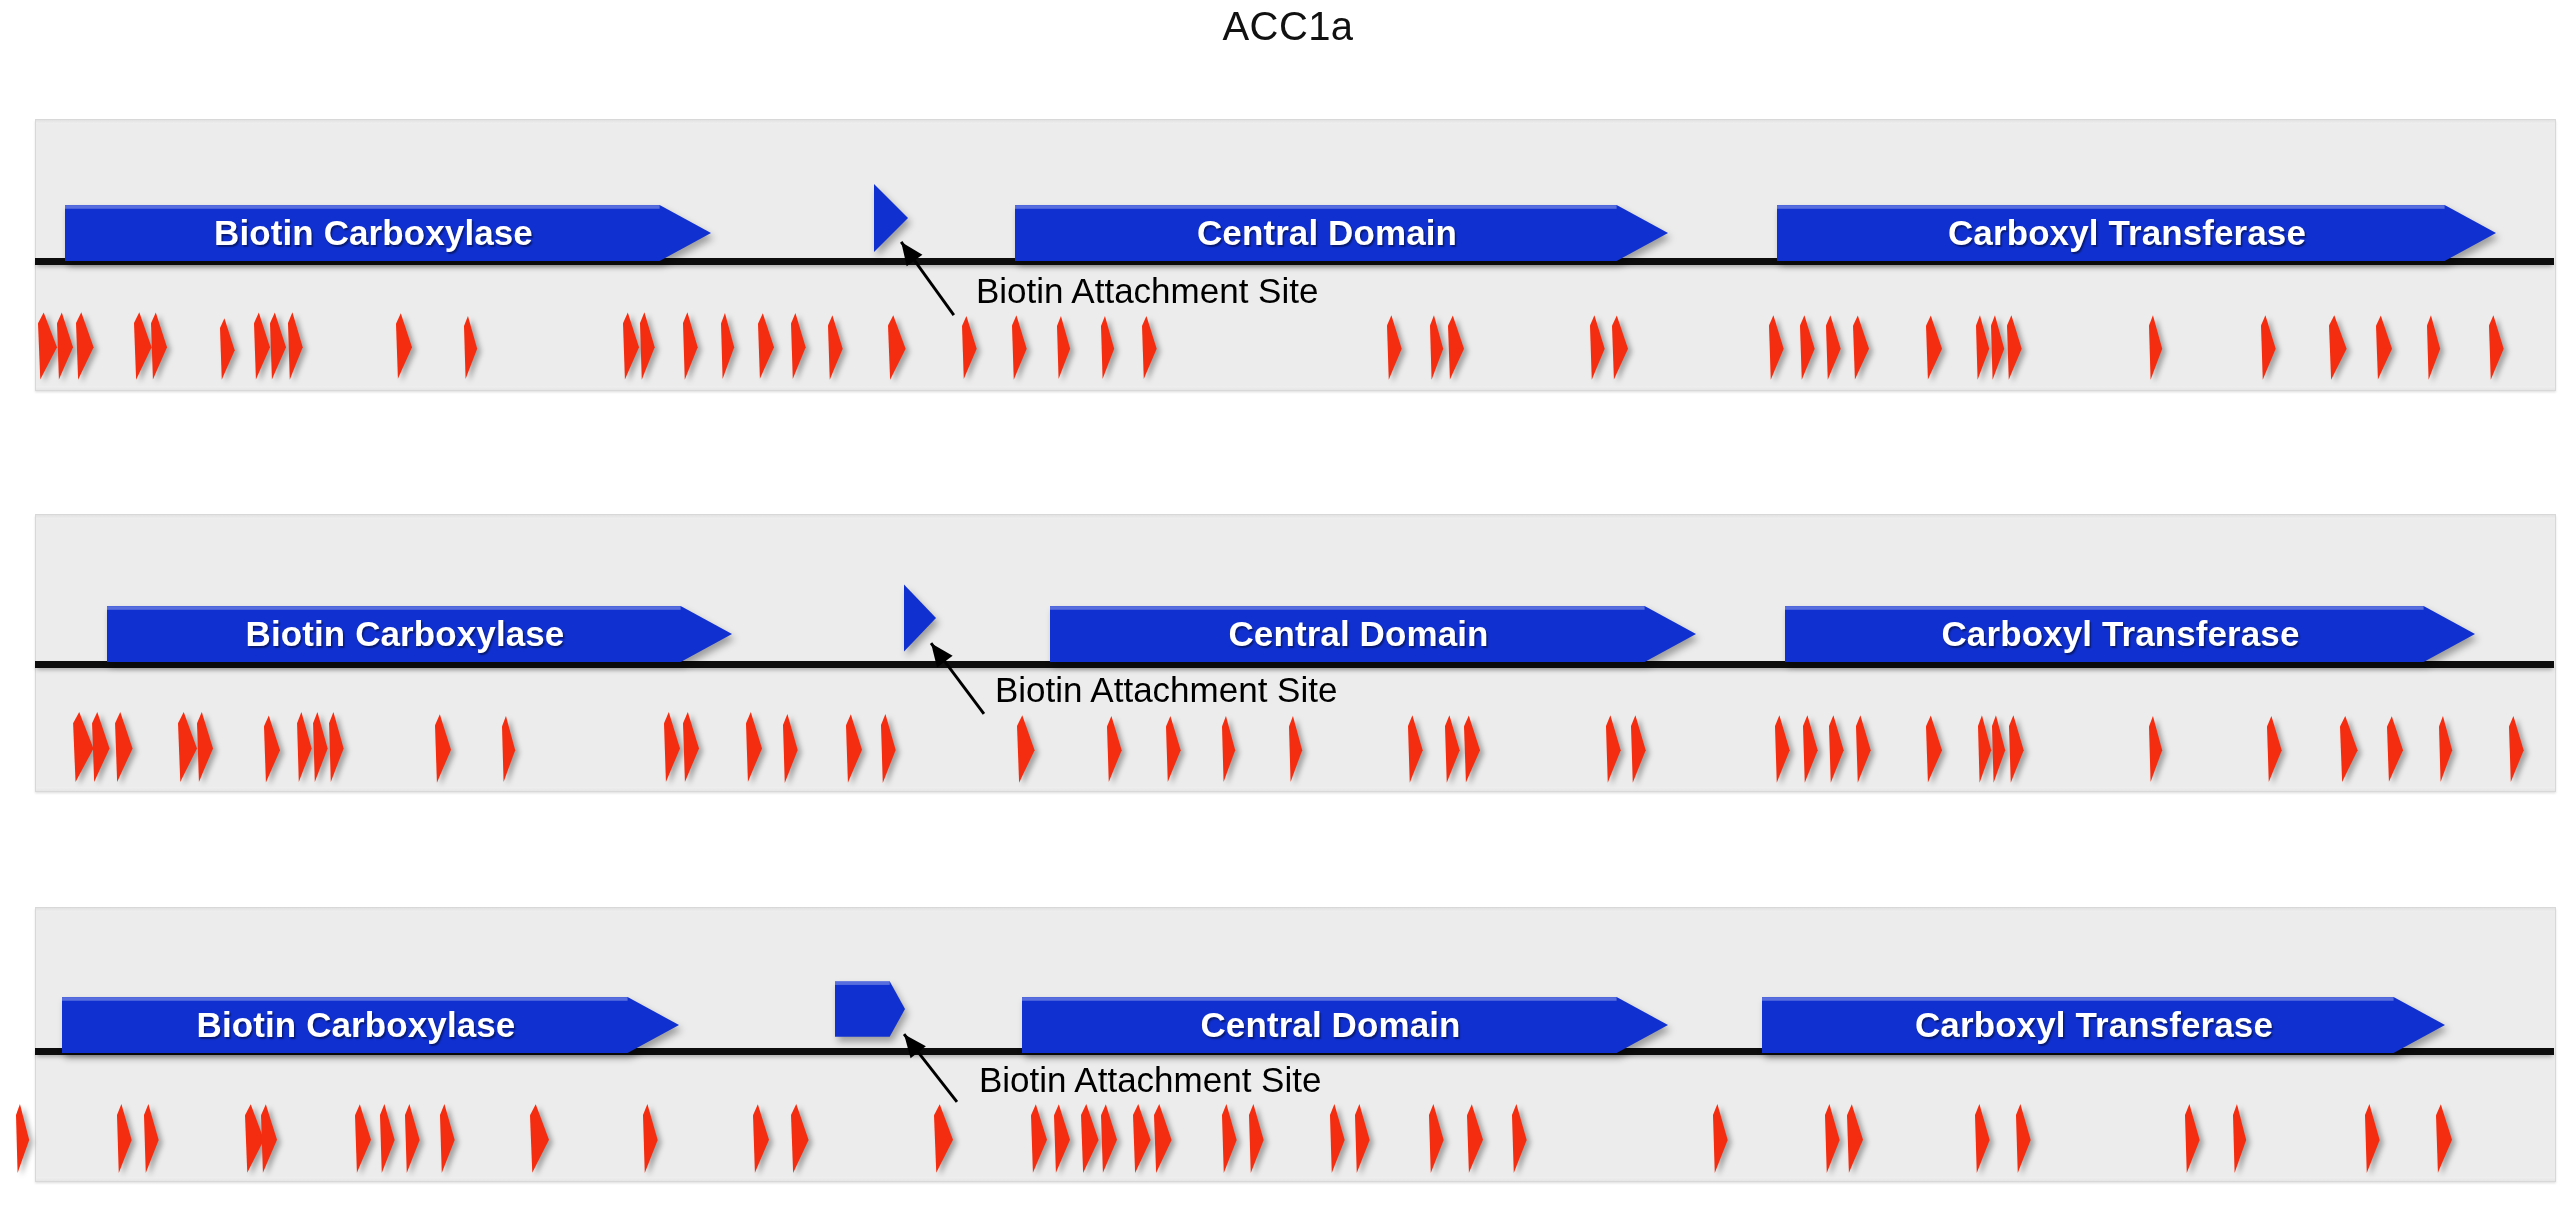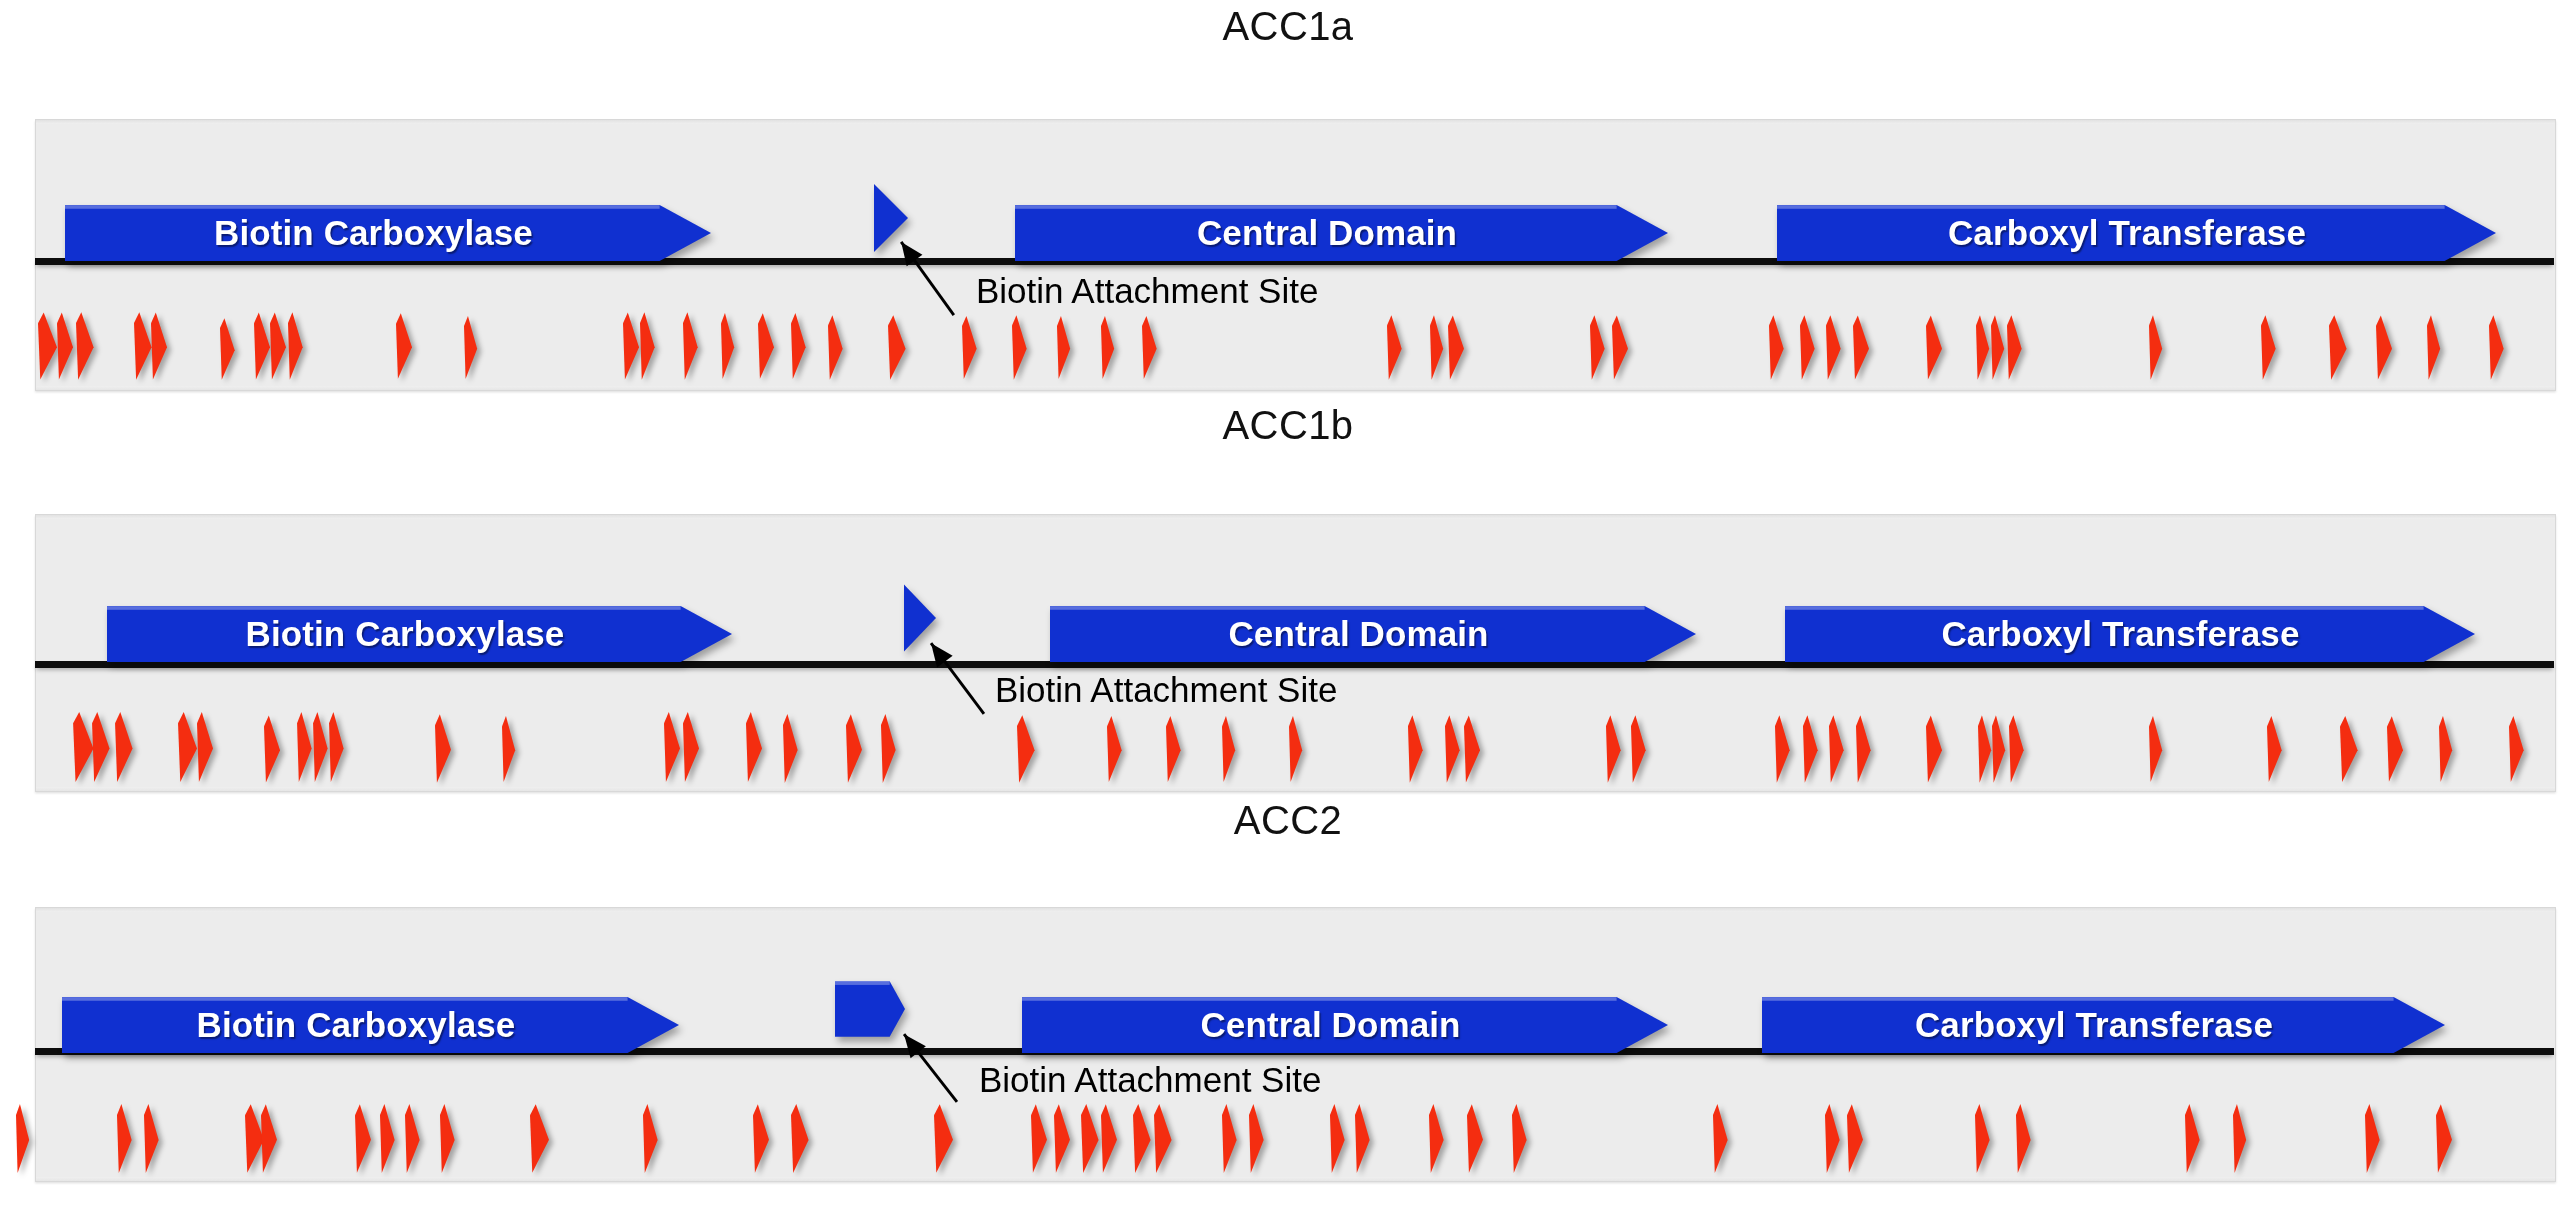--- a/index.html
+++ b/index.html
@@ -302,21 +302,20 @@
     <div class="marker" style="left: 2427px; top: 315px; width: 13.2px; height: 65px;">
       <svg width="13.2" height="65" viewBox="0 0 18 88">
         <path d="M5.3999999999999995,0 L18,45.760000000000005 L2.16,88 L0,14.08 Z" fill="#f42d10"></path>
       </svg>
     </div>
     <div class="marker" style="left: 2489px; top: 315px; width: 14.7px; height: 65px;">
       <svg width="14.7" height="65" viewBox="0 0 20 88">
         <path d="M6,0 L20,45.760000000000005 L2.4,88 L0,14.08 Z" fill="#f42d10"></path>
       </svg>
     </div>
-    <div class="block-title" style="top: 405px;">ACC1b</div>
     <div class="panel" style="left: 35px; top: 514px; width: 2519px; height: 276px; background: rgb(236, 236, 236);">
       <div class="panel-top-hl"></div>
       <div class="panel-bot-hl"></div>
     </div>
     <div class="backbone" style="left: 35px; top: 661px; width: 2519px; background: rgb(13, 13, 13);"></div>
     <div class="domain" style="left: 107px; top: 590px; width: 625px; height: 56px;">
       <svg width="625" height="56" viewBox="0 0 852 76">
         <path d="M0,0 L782,0 L852,38 L782,76 L0,76 Z" fill="#1030d0"></path>
         <rect x="0" y="0" width="782" height="5" fill="rgba(255,255,255,.30)"></rect>
       </svg>
@@ -544,21 +543,20 @@
     <div class="marker" style="left: 2439px; top: 716px; width: 13.2px; height: 66px;">
       <svg width="13.2" height="66" viewBox="0 0 18 90">
         <path d="M5.3999999999999995,0 L18,46.800000000000004 L2.16,90 L0,14.4 Z" fill="#f42d10"></path>
       </svg>
     </div>
     <div class="marker" style="left: 2509px; top: 716px; width: 14.7px; height: 66px;">
       <svg width="14.7" height="66" viewBox="0 0 20 90">
         <path d="M6,0 L20,46.800000000000004 L2.4,90 L0,14.4 Z" fill="#f42d10"></path>
       </svg>
     </div>
-    <div class="block-title" style="top: 800px;">ACC2</div>
     <div class="panel" style="left: 35px; top: 907px; width: 2519px; height: 273px; background: rgb(236, 236, 236);">
       <div class="panel-top-hl"></div>
       <div class="panel-bot-hl"></div>
     </div>
     <div class="backbone" style="left: 35px; top: 1048px; width: 2519px; background: rgb(13, 13, 13);"></div>
     <div class="domain" style="left: 62px; top: 981px; width: 617px; height: 56px;">
       <svg width="617" height="56" viewBox="0 0 840 76">
         <path d="M0,0 L770,0 L840,38 L770,76 L0,76 Z" fill="#1030d0"></path>
         <rect x="0" y="0" width="770" height="5" fill="rgba(255,255,255,.30)"></rect>
       </svg>

